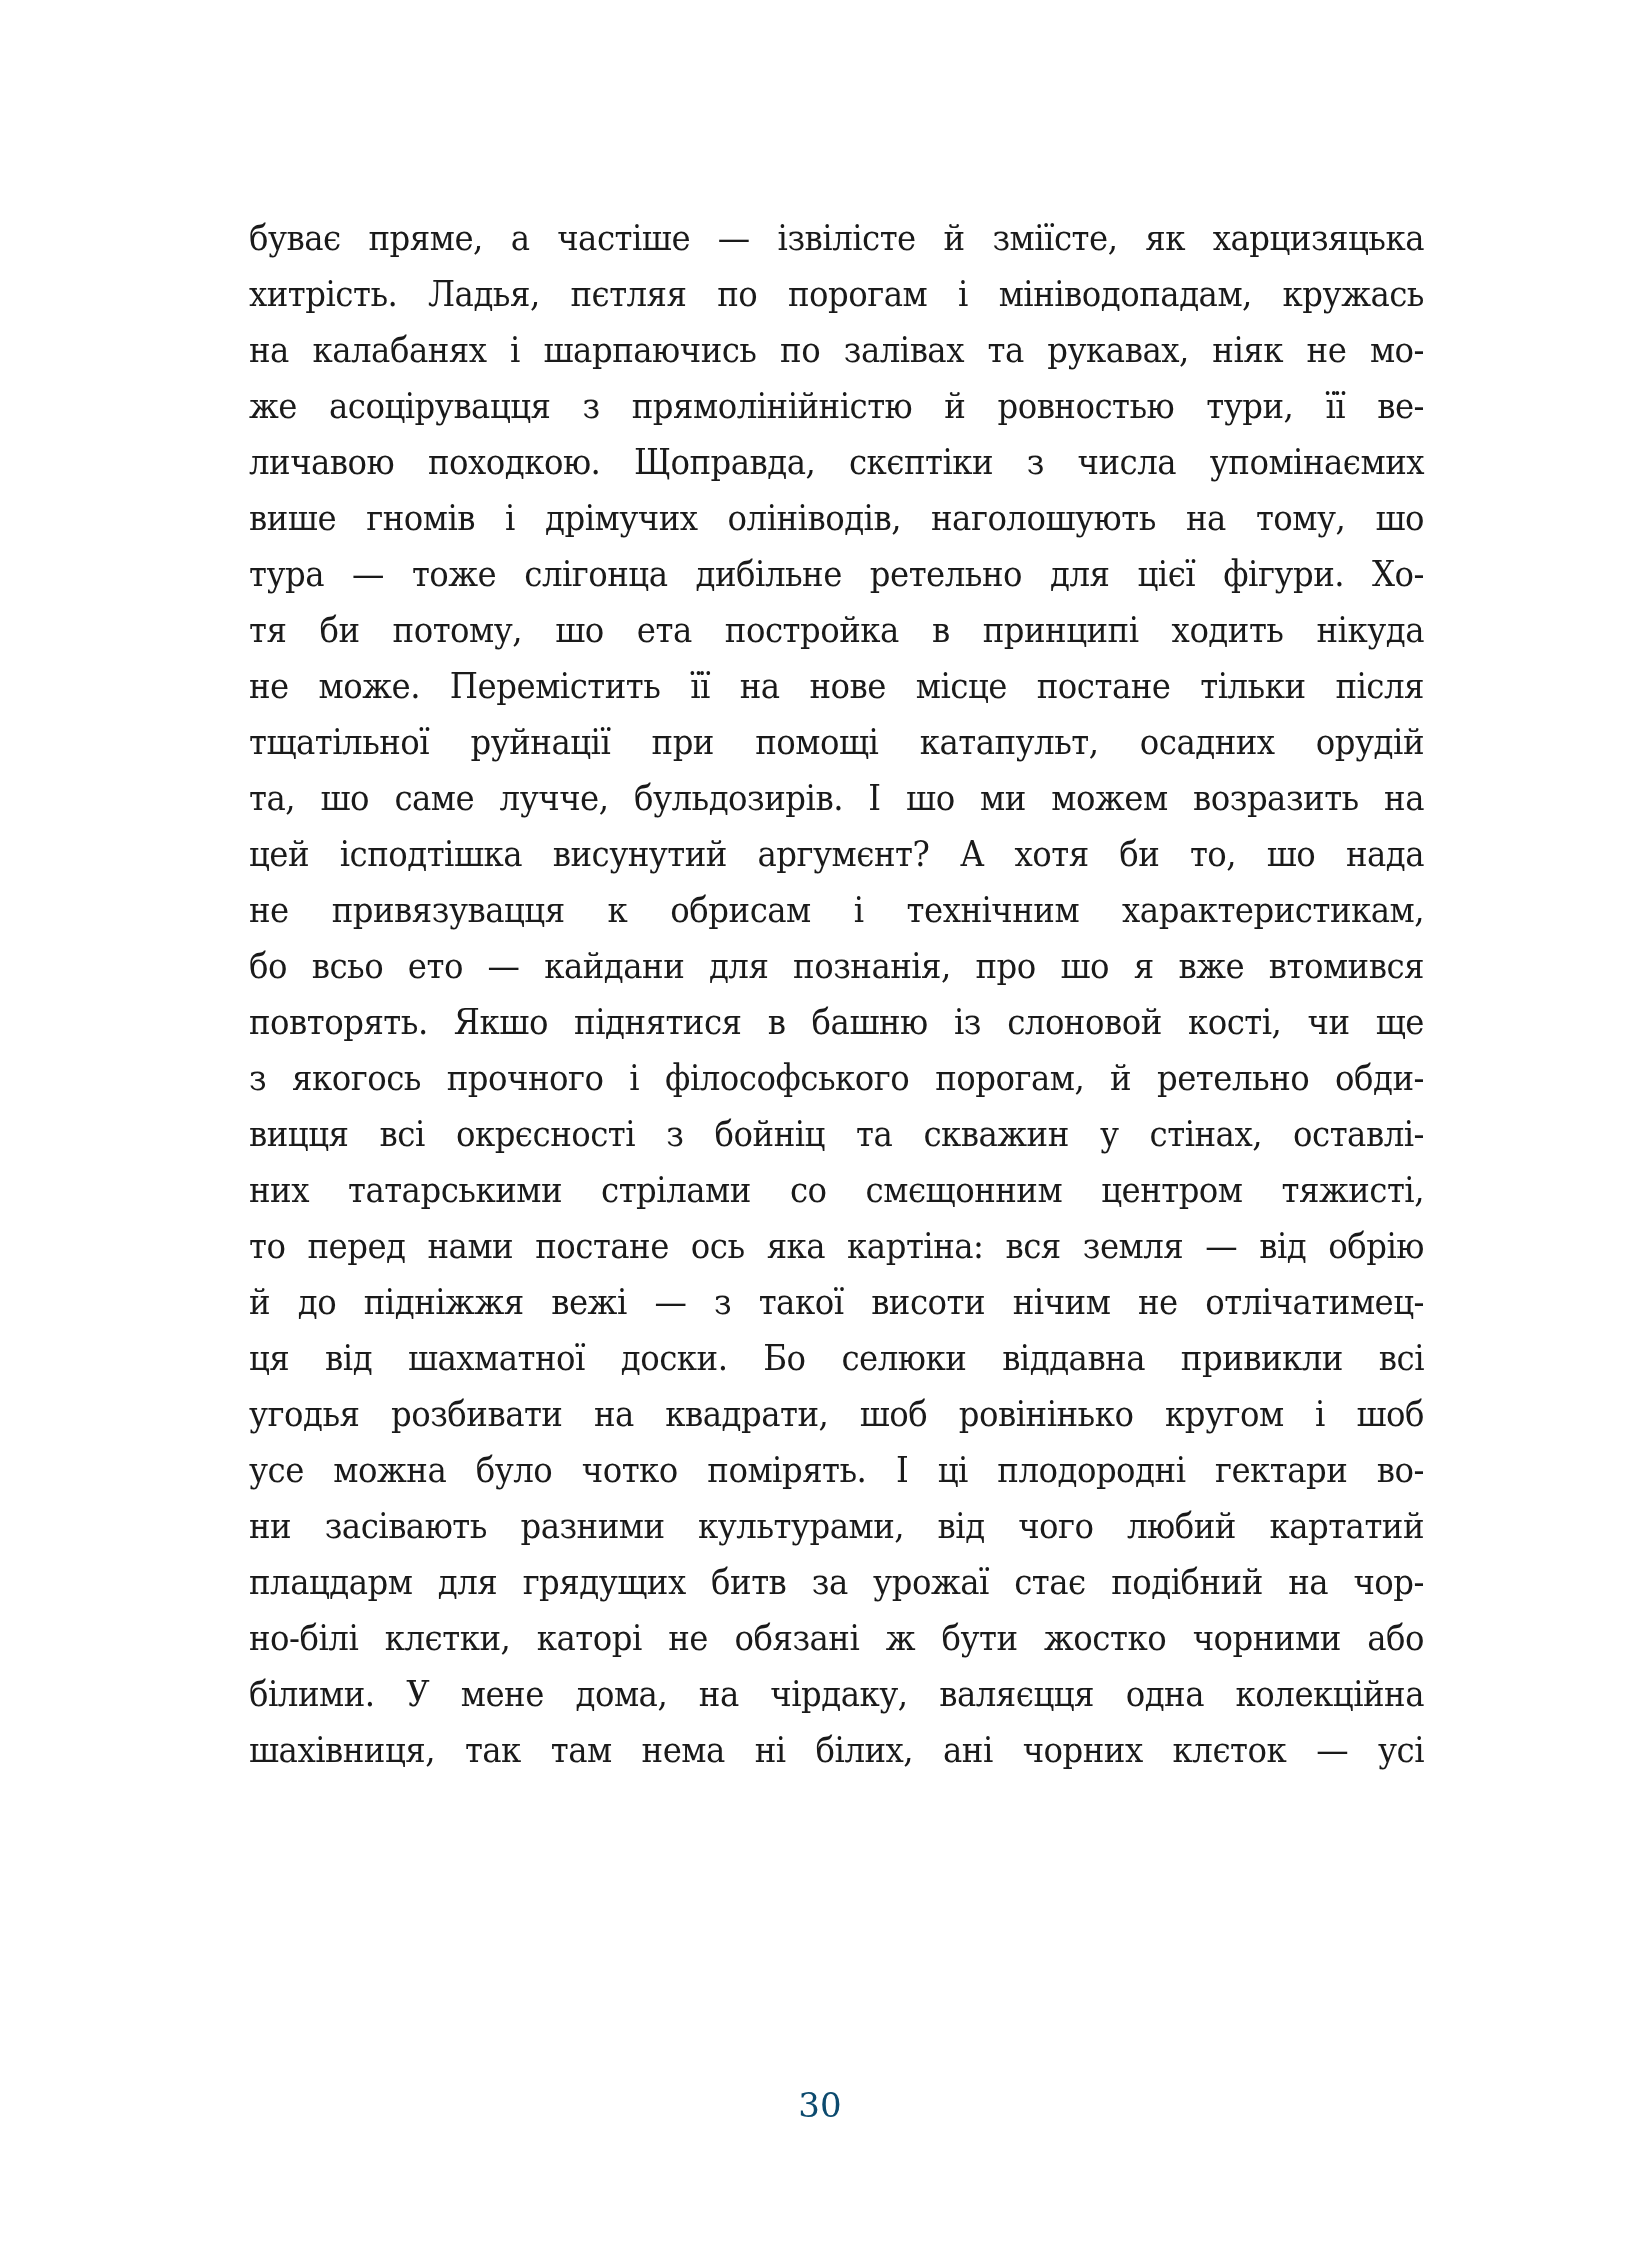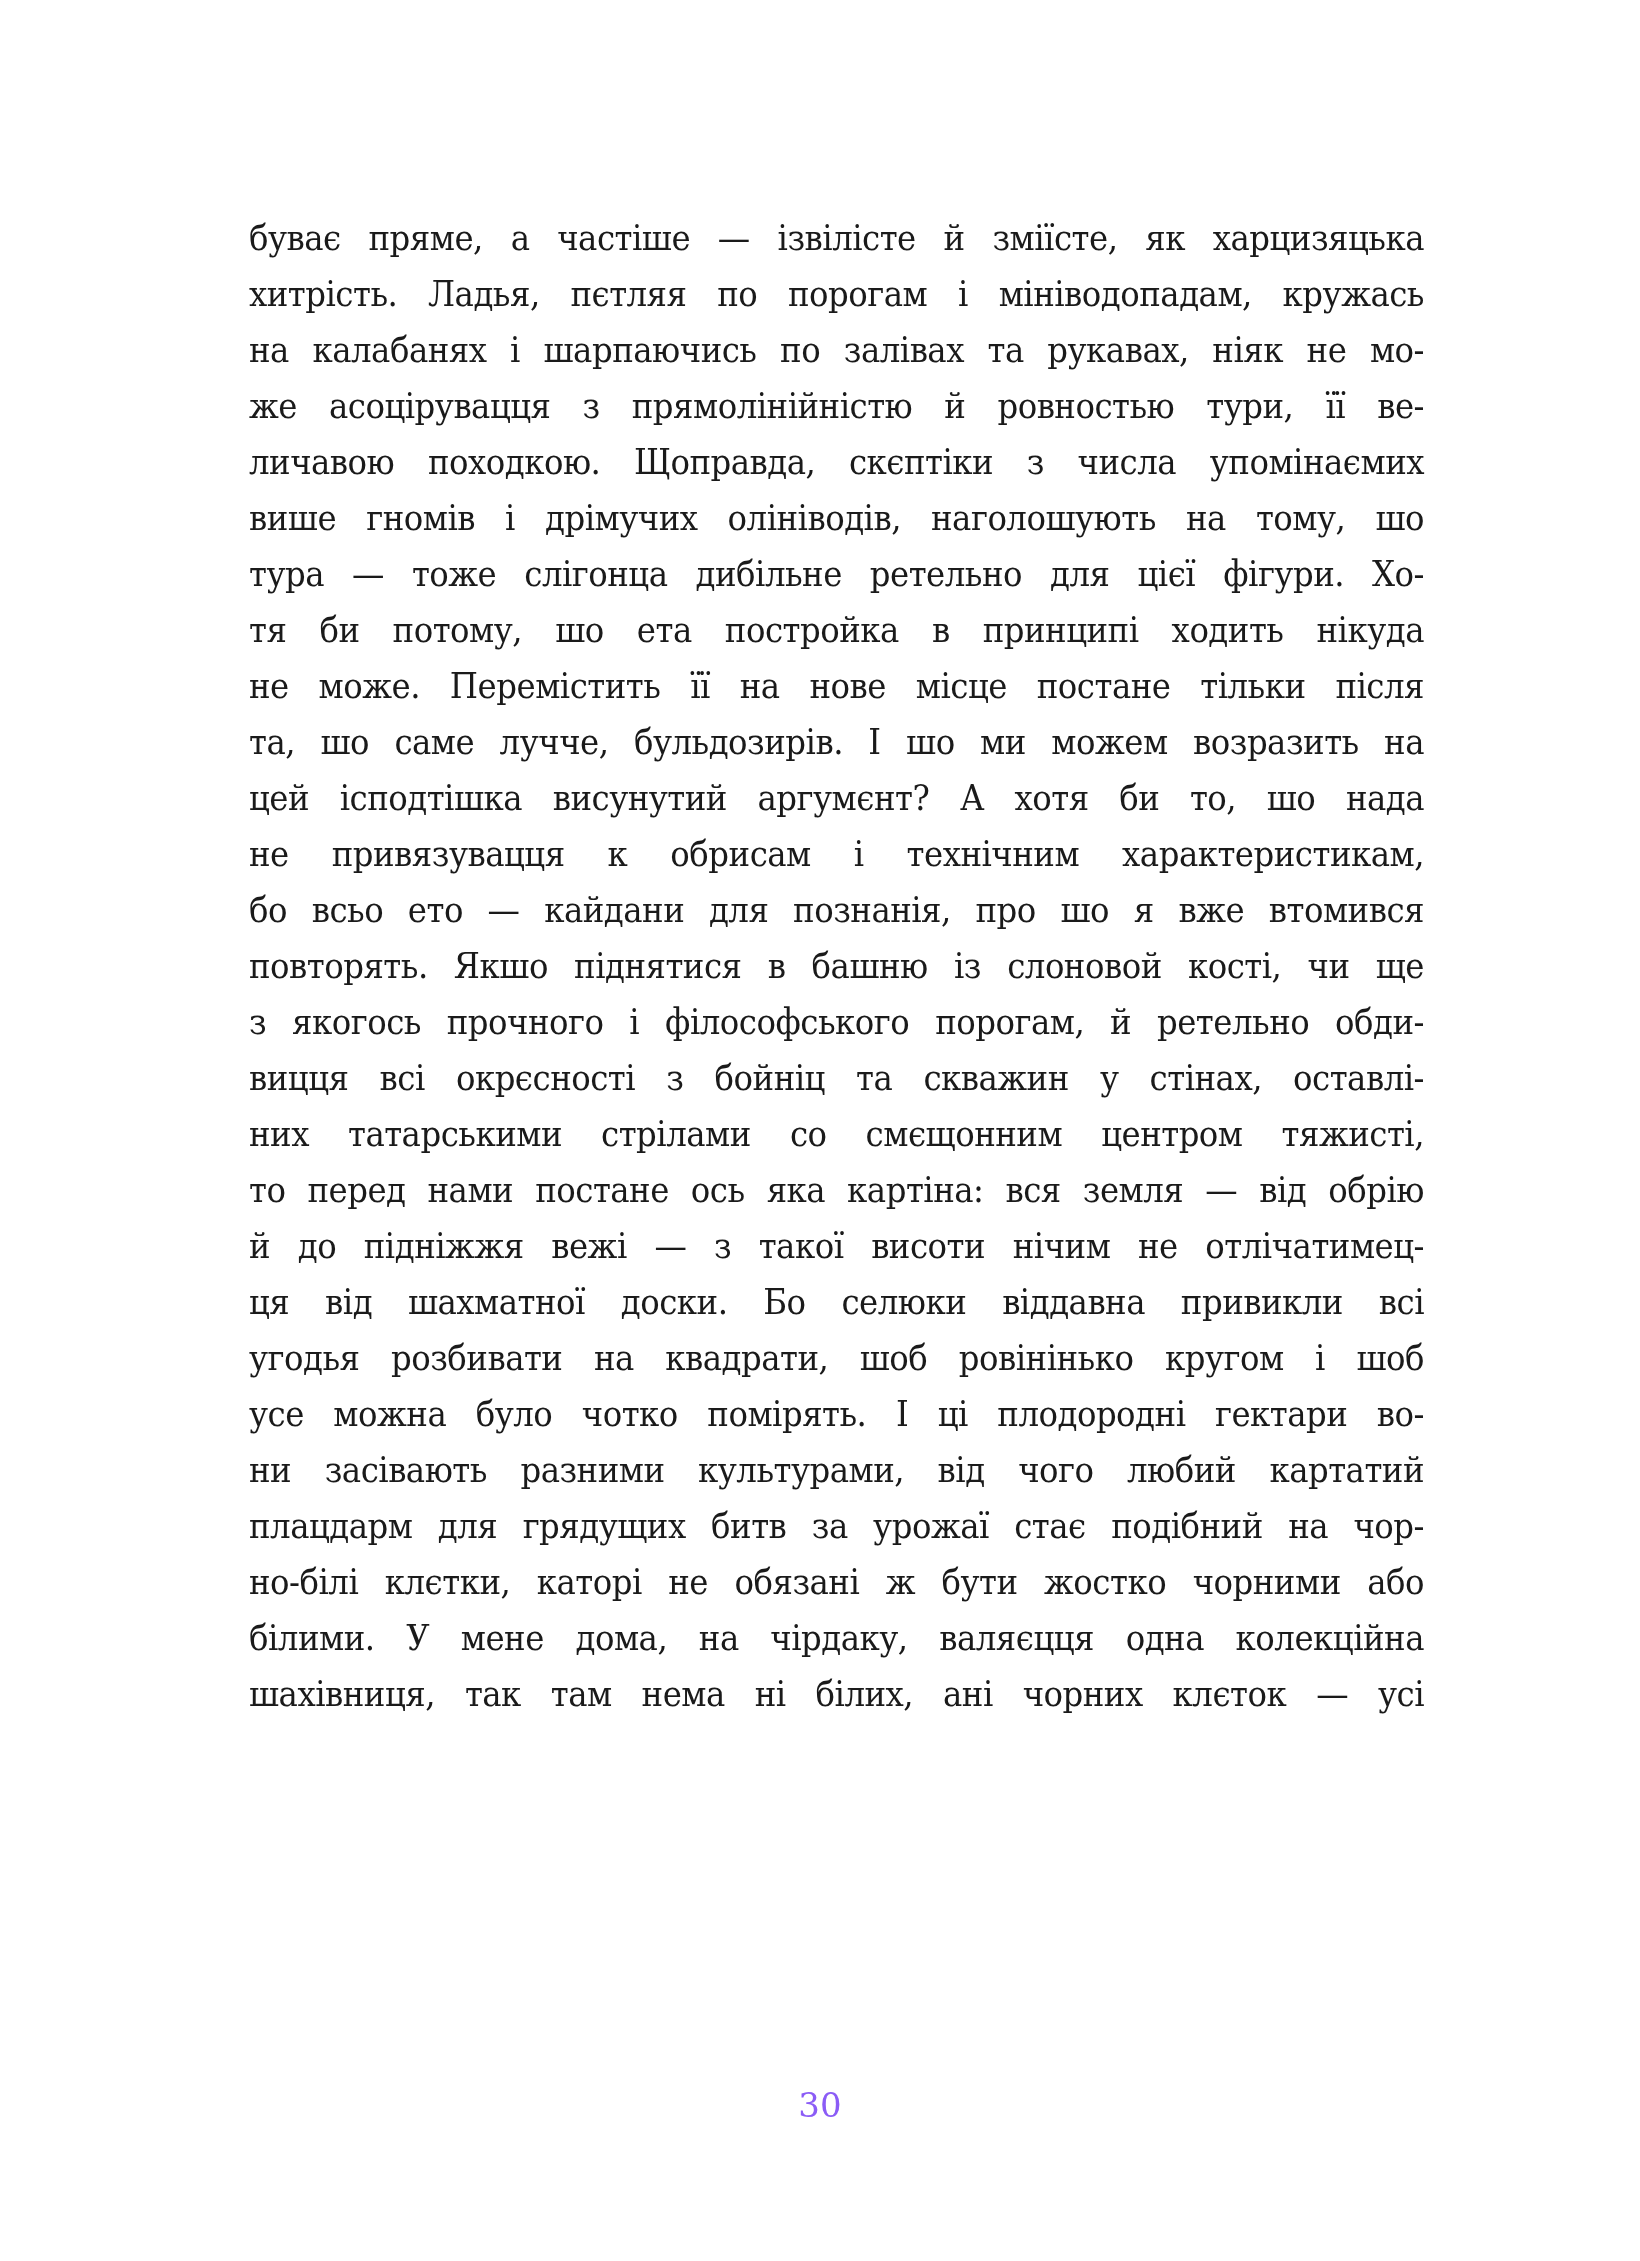--- a/index.html
+++ b/index.html
@@ -45,37 +45,38 @@
       text-align-last: justify;
     }
     .page-number {
       position: absolute;
       left: 0;
       width: 1640px;
       top: 2084px;
       text-align: center;
       font-size: 34px;
       line-height: 43px;
-      color: #8b5cf6;
+      color: #0c4a6e;
     }
   </style>
 </head>
 <body>
 
 <div class="page">
   <div class="text-block">
     <span class="line">буває пряме, а частіше — ізвілісте й зміїсте, як харцизяцька</span>
     <span class="line">хитрість. Ладья, пєтляя по порогам і мініводопадам, кружась</span>
     <span class="line">на калабанях і шарпаючись по залівах та рукавах, ніяк не мо-</span>
     <span class="line">же асоцірувацця з прямолінійністю й ровностью тури, її ве-</span>
     <span class="line">личавою походкою. Щоправда, скєптіки з числа упомінаємих</span>
     <span class="line">више гномів і дрімучих олініводів, наголошують на тому, шо</span>
     <span class="line">тура — тоже слігонца дибільне ретельно для цієї фігури. Хо-</span>
     <span class="line">тя би потому, шо ета постройка в принципі ходить нікуда</span>
     <span class="line">не може. Перемістить її на нове місце постане тільки після</span>
+    <span class="line">тщатільної руйнації при помощі катапульт, осадних орудій</span>
     <span class="line">та, шо саме лучче, бульдозирів. І шо ми можем возразить на</span>
     <span class="line">цей іcподтішка висунутий аргумєнт? А хотя би то, шо нада</span>
     <span class="line">не привязувацця к обрисам і технічним характеристикам,</span>
     <span class="line">бо всьо ето — кайдани для познанія, про шо я вже втомився</span>
     <span class="line">повторять. Якшо піднятися в башню із слоновой кості, чи ще</span>
     <span class="line">з якогось прочного і філософського порогам, й ретельно обди-</span>
     <span class="line">вицця всі окрєсності з бойніц та скважин у стінах, оставлі-</span>
     <span class="line">них татарськими стрілами со смєщонним центром тяжисті,</span>
     <span class="line">то перед нами постане ось яка картіна: вся земля — від обрію</span>
     <span class="line">й до підніжжя вежі — з такої висоти нічим не отлічатимец-</span>

